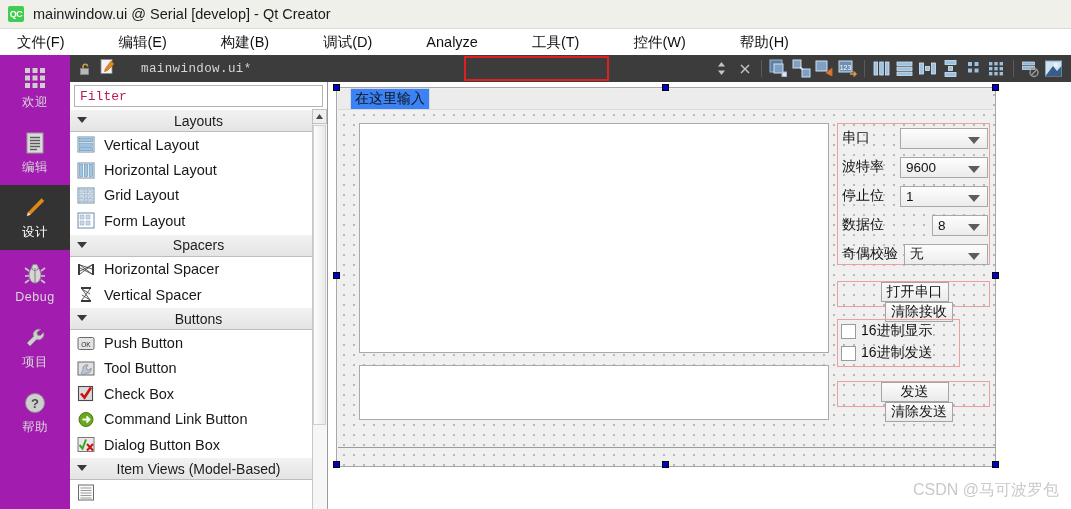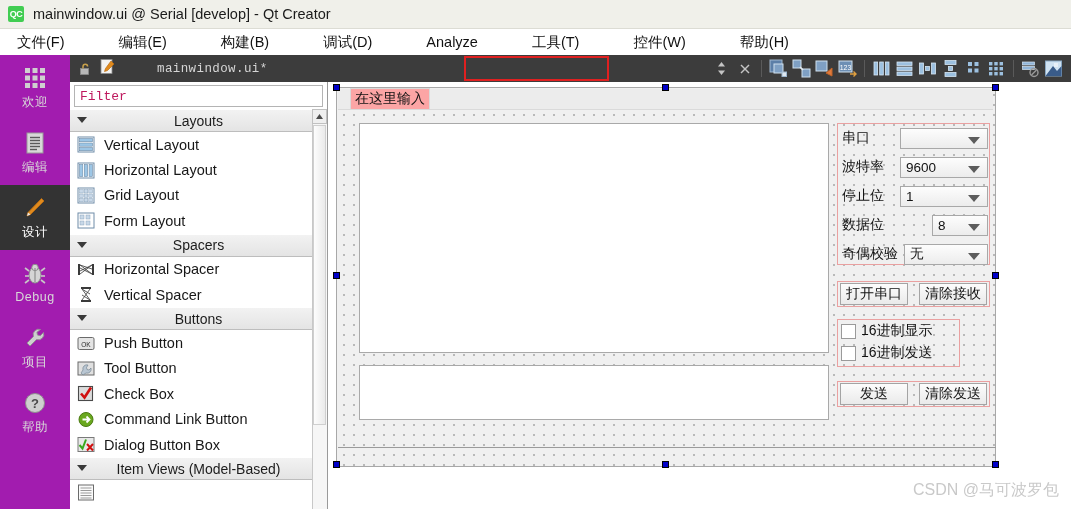--- a/index.html
+++ b/index.html
@@ -51,21 +51,21 @@
 
   
   .editbar{
     position:absolute;left:70px;top:55px;width:1001px;height:27px;
     background:#3c3c3c;display:flex;align-items:center;box-sizing:border-box;
   }
   .tb-lock{width:20px;display:flex;justify-content:center;align-items:center;margin-left:5px;}
   .tb-file{display:flex;align-items:center;margin-left:4px;}
   .tb-filename{
     font-family:"Liberation Mono","DejaVu Sans Mono",monospace;
-    font-size:12.5px;color:#d6d6d6;margin-left:17px;white-space:nowrap;letter-spacing:0.4px;padding-left:24px;
+    font-size:12.5px;color:#d6d6d6;margin-left:1px;white-space:nowrap;letter-spacing:0.4px;padding-left:24px;
   }
   .tb-spin{margin-left:auto;display:flex;align-items:center;}
   .tb-sep{width:1px;height:17px;background:#5a5a5a;margin:0 5px;}
   .tbtn{
     width:23px;height:23px;display:flex;align-items:center;justify-content:center;
     cursor:default;flex:0 0 auto;
   }
   .redbox{
     position:absolute;left:464px;top:56px;width:145px;height:25px;
     border:2px solid #e02020;box-sizing:border-box;pointer-events:none;
@@ -122,21 +122,21 @@
   .dots{
     position:absolute;left:0;top:0;width:100%;height:100%;
     background-image:radial-gradient(#b9b9b9 0.8px, transparent 0.9px);
     background-size:10px 10px;background-position:2px 2px;pointer-events:none;
   }
   .menu-placeholder{
     position:absolute;left:1px;top:1px;width:655px;height:21px;
     background:#ececec;border-bottom:1px solid #dadada;display:flex;align-items:center;box-sizing:border-box;
   }
   .mp-tag{
-    margin-left:12px;font-size:14px;color:#121212;background:#fca5a5;
+    margin-left:12px;font-size:14px;color:#121212;background:#3b82f6;
     padding:1px 4px;border:1px solid #dadada;box-sizing:border-box;
   }
   .annot{
     position:absolute;left:292px;top:89px;font-size:16.5px;color:#e02020;white-space:nowrap;
   }
   .recvbox{
     position:absolute;left:22px;top:35px;width:470px;height:230px;
     background:#ffffff;border:1px solid #a9a9a9;box-sizing:border-box;
   }
   .sendbox{
@@ -162,21 +162,21 @@
     flex:1 1 auto;height:21px;background:linear-gradient(#fdfdfd,#ececec);
     border:1px solid #a8a8a8;box-sizing:border-box;display:flex;align-items:center;
     padding-left:5px;position:relative;font-size:13.5px;color:#111;
   }
   .combo .carrow{
     position:absolute;right:7px;top:8px;width:0;height:0;
     border-left:6px solid transparent;border-right:6px solid transparent;border-top:7px solid #5c5c5c;
   }
   .btnrow{
     position:absolute;left:0;width:153px;height:26px;
-    border:1px solid #eaa0a0;box-sizing:border-box;display:flex;align-items:center;
+    border:1px solid #eaa0a0;box-sizing:border-box;display:flex;align-items:center;flex-direction:column;
   }
   .pbtn{
     height:22px;background:linear-gradient(#fcfcfc,#eaeaea);border:1px solid #a4a4a4;
     box-sizing:border-box;display:flex;align-items:center;justify-content:center;
     font-size:14px;color:#101010;white-space:nowrap;
   }
   .chkgrp{
     position:absolute;left:0;width:123px;height:48px;border:1px solid #eaa0a0;box-sizing:border-box;
   }
   .chkrow{height:22px;display:flex;align-items:center;padding-left:3px;box-sizing:border-box;}

